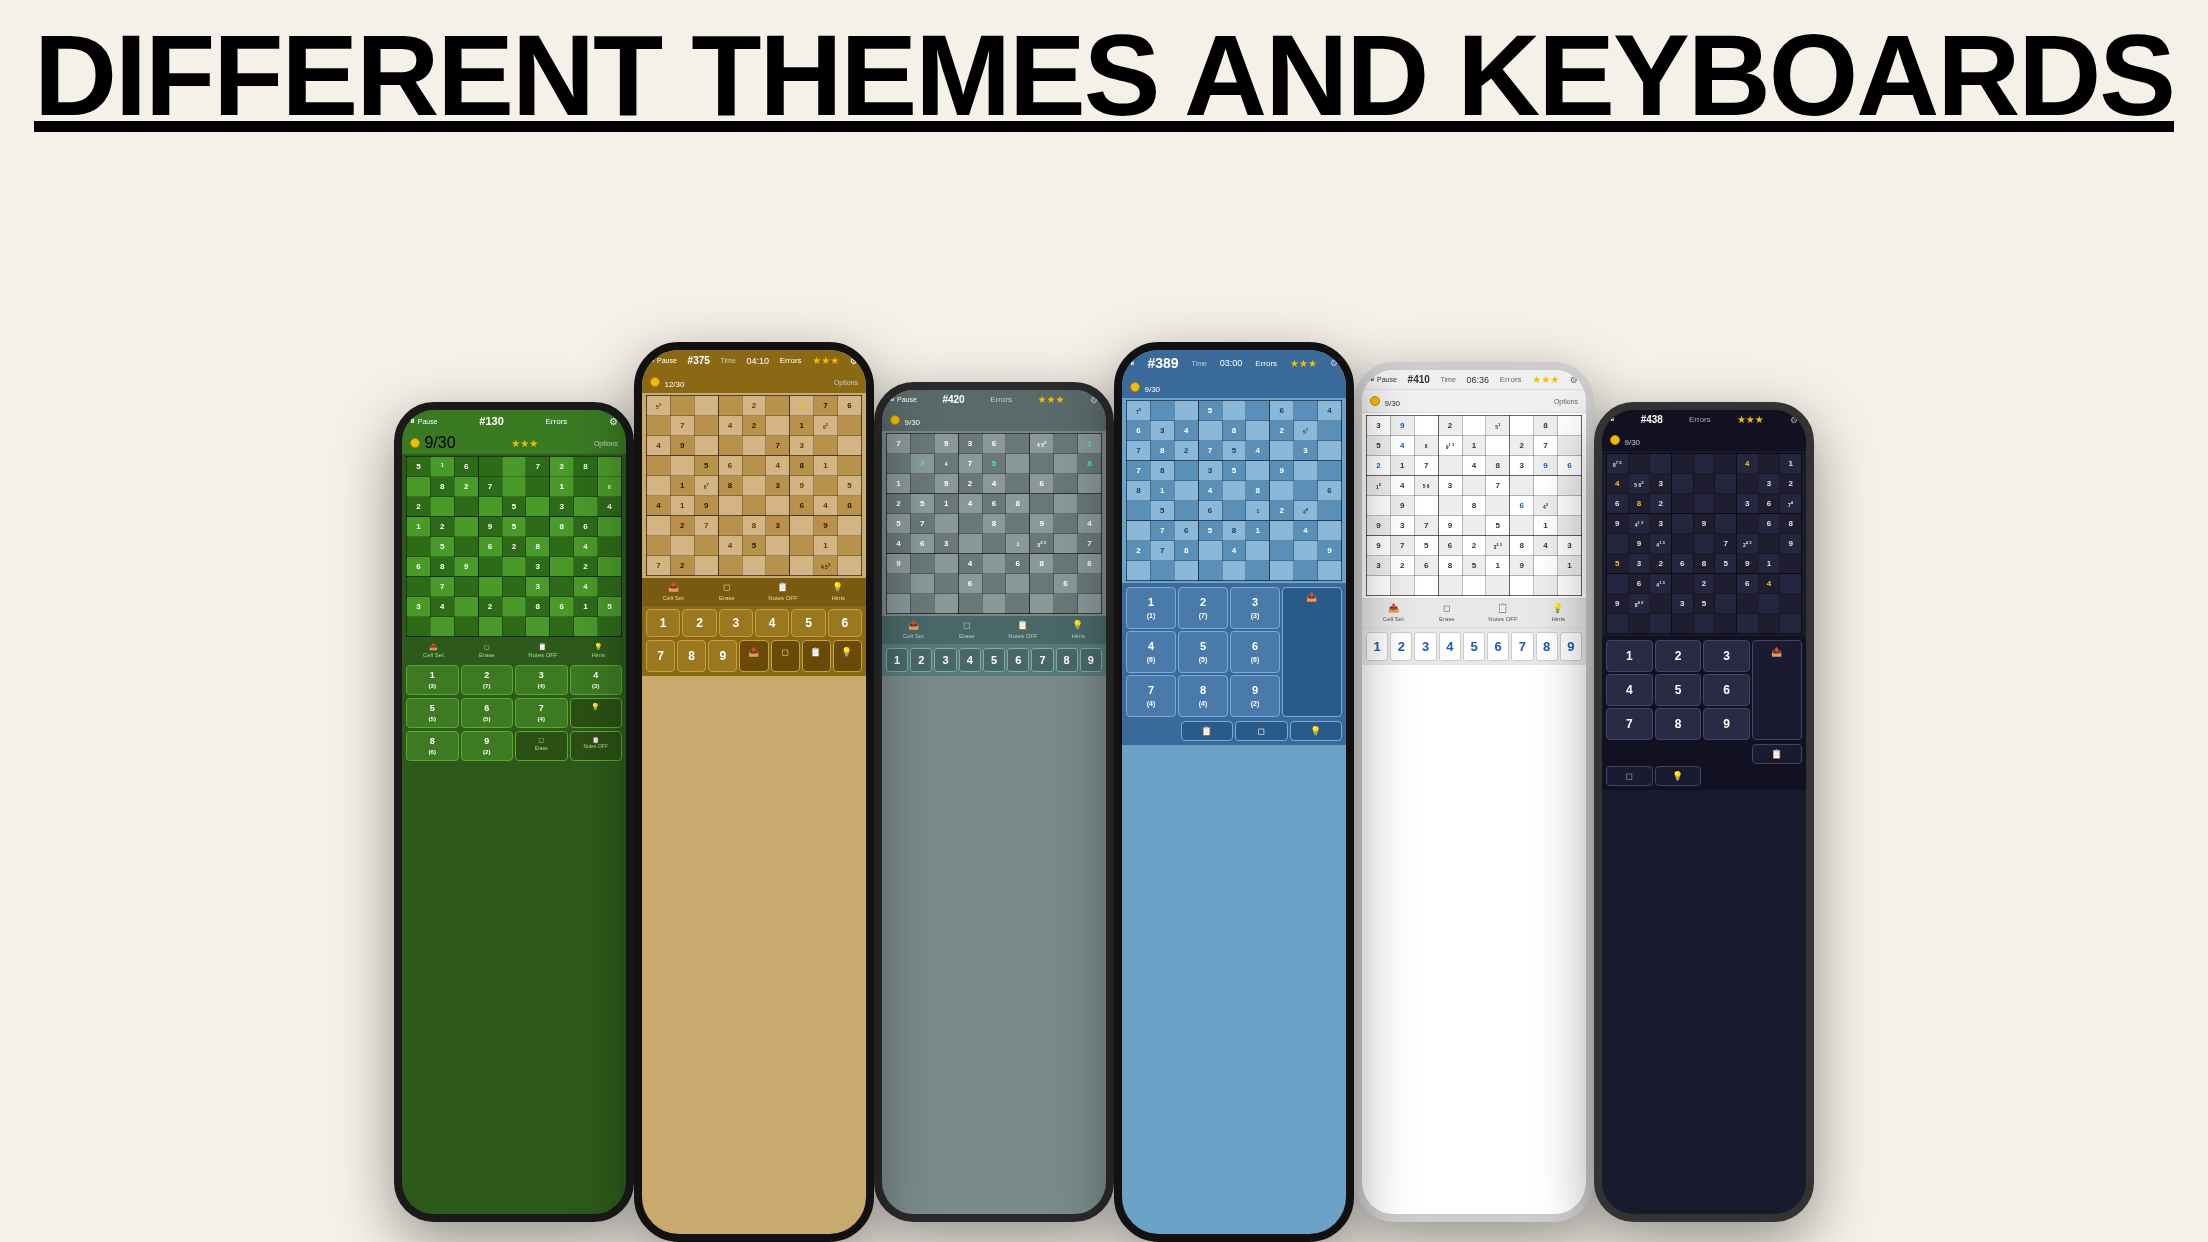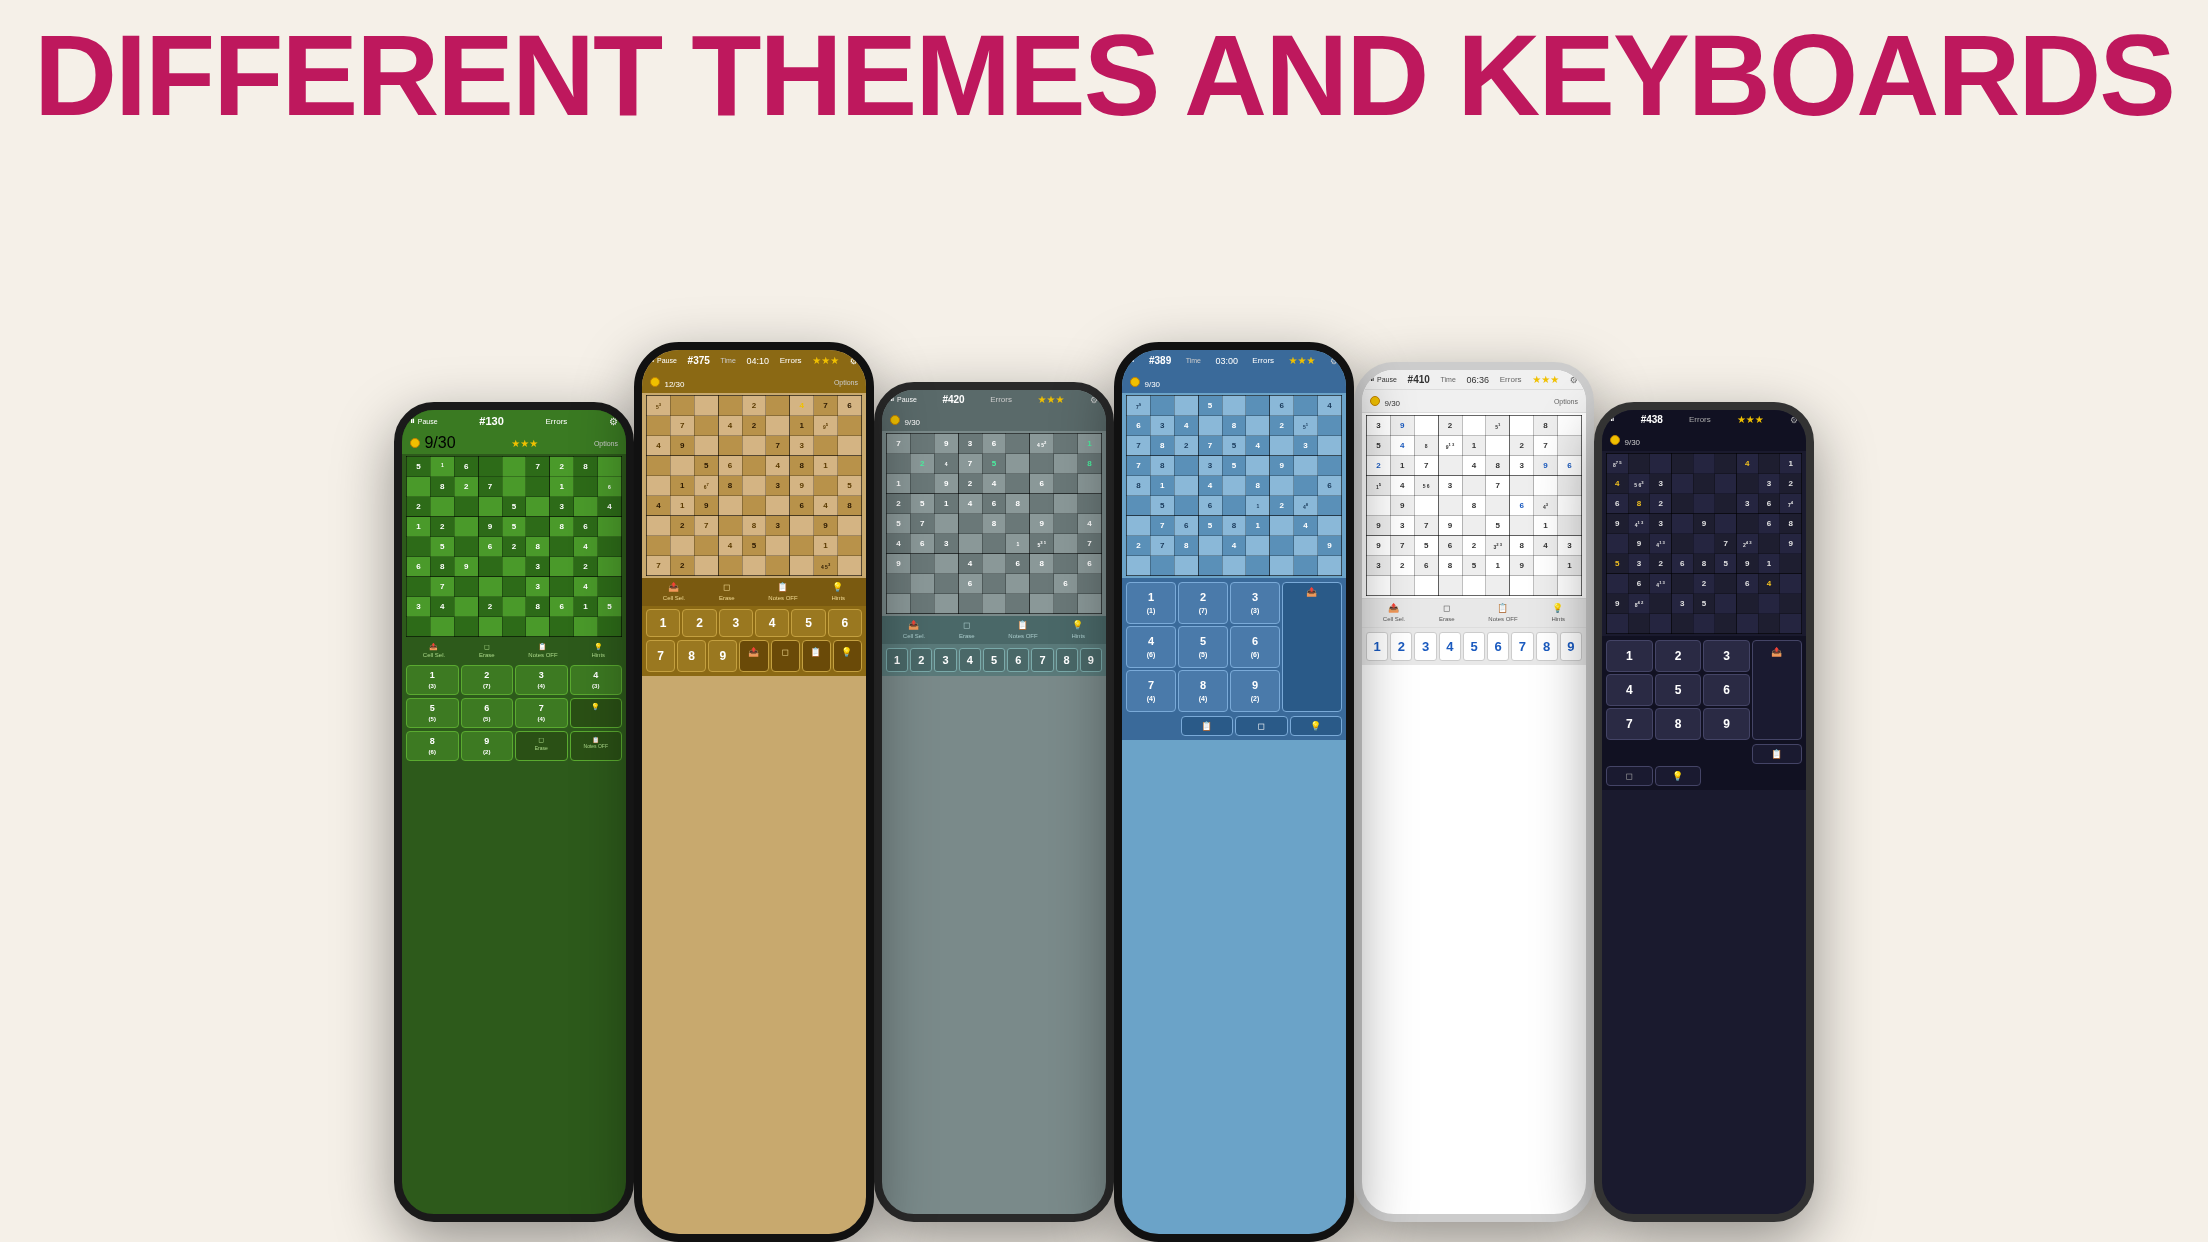--- a/index.html
+++ b/index.html
@@ -13,25 +13,26 @@
     }
 
     
     .header {
       text-align: center;
       padding: 18px 0 10px 0;
     }
     .header h1 {
       font-size: 115px;
       font-weight: 900;
-      color: #be185d;
+      color: #000000;
       letter-spacing: -2px;
       text-transform: uppercase;
       font-family: Arial Black, Arial, sans-serif;
       line-height: 1;
+      text-decoration: underline;
     }
 
     
     .phones-container {
       display: flex;
       justify-content: center;
       align-items: flex-end;
       gap: 0px;
       padding: 0 40px;
       position: absolute;
@@ -660,21 +661,21 @@
         <div style="background:#4a6868; border:1px solid #7aaaaa; border-radius:3px; color:#fff; font-size:11px; font-weight:bold; text-align:center; padding:5px 2px;">6</div>
         <div style="background:#4a6868; border:1px solid #7aaaaa; border-radius:3px; color:#fff; font-size:11px; font-weight:bold; text-align:center; padding:5px 2px;">7</div>
         <div style="background:#4a6868; border:1px solid #7aaaaa; border-radius:3px; color:#fff; font-size:11px; font-weight:bold; text-align:center; padding:5px 2px;">8</div>
         <div style="background:#4a6868; border:1px solid #7aaaaa; border-radius:3px; color:#fff; font-size:11px; font-weight:bold; text-align:center; padding:5px 2px;">9</div>
       </div>
     </div>
 
     <div class="phone phone4">
       <div class="blue-header">
         <span>⏸</span>
-        <span style="font-size:10px; font-weight:bold; color:#fff">#389</span>
+        <span style="font-size:14px; font-weight:bold; color:#fff">#389</span>
         <span style="font-size:7px; color:#ccc">Time</span>
         <span style="font-size:9px; color:#fff">03:00</span>
         <span style="font-size:8px; color:#fff">Errors</span>
         <span class="stars">★★★</span>
         <span style="color:#ccc">⚙</span>
       </div>
       <div style="background:#3a6a9a; display:flex; justify-content:space-between; align-items:center; padding:2px 8px;">
         <span><span class="coin"></span> <span style="color:#fff; font-size:8px">9/30</span></span>
       </div>
 

